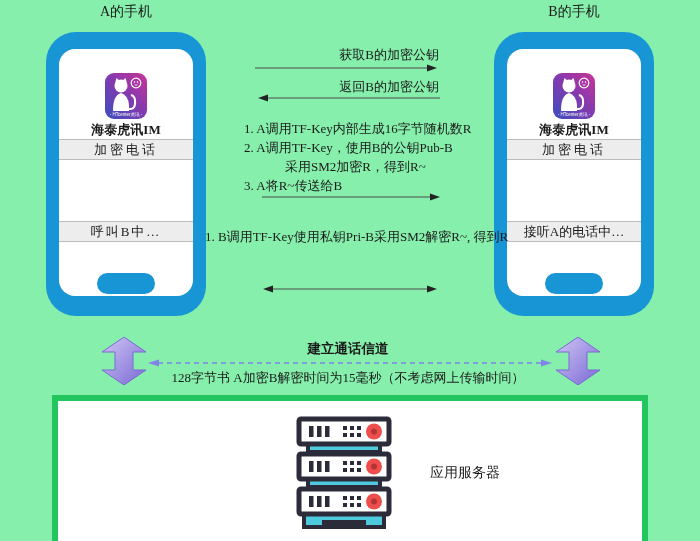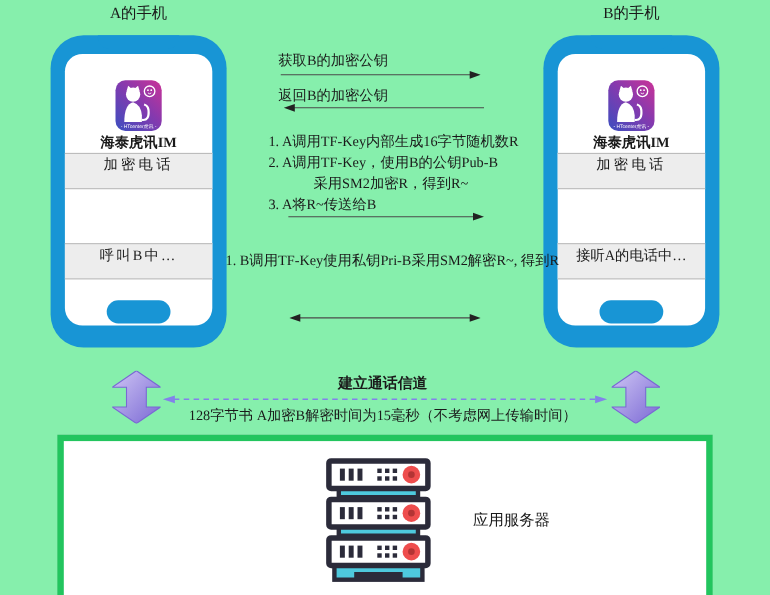--- a/index.html
+++ b/index.html
@@ -9,27 +9,27 @@
   .abs{position:absolute;}
   .phone-title{position:absolute;top:3px;width:160px;text-align:center;font-size:14px;white-space:nowrap;}
   .phone{position:absolute;top:32px;width:160px;height:284px;background:#1895d5;border-radius:30px;}
   .screen{position:absolute;left:13px;right:13px;top:17px;bottom:20px;background:#fff;border-radius:16px;}
   .notch{position:absolute;top:0;left:50%;transform:translateX(-50%);width:74px;height:12px;background:#1895d5;border-radius:0 0 10px 10px;}
   .app-icon{position:absolute;top:24px;left:50%;transform:translateX(-50%);width:42px;height:46px;border-radius:9px;
     background:linear-gradient(45deg,#3b4fc0 0%,#8639ae 55%,#cb3397 100%);}
   .icon-caption{position:absolute;bottom:2px;width:100%;text-align:center;font-size:4.5px;color:#fff;
     font-family:"Liberation Sans","DejaVu Sans",sans-serif;white-space:nowrap;}
   .app-name{position:absolute;top:72px;width:100%;text-align:center;font-size:13px;font-weight:bold;white-space:nowrap;}
-  .bar{position:absolute;left:0;right:0;height:33px;background:#ededed;border-top:1px solid #bcbcbc;
+  .bar{position:absolute;left:0;right:0;height:21px;background:#ededed;border-top:1px solid #bcbcbc;
     border-bottom:1px solid #bcbcbc;text-align:center;font-size:13px;line-height:19px;white-space:nowrap;}
   .bar1{top:90px;letter-spacing:3px;}
   .bar2{top:172px;}
   .sp2{letter-spacing:2px;}
   .home-pill{position:absolute;bottom:2px;left:50%;transform:translateX(-50%);width:58px;height:21px;border-radius:11px;background:#1895d5;}
-  .mid-label{position:absolute;text-align:left;font-size:13px;white-space:nowrap;}
+  .mid-label{position:absolute;text-align:right;font-size:13px;white-space:nowrap;}
   .steps{position:absolute;font-size:13px;line-height:19px;white-space:nowrap;}
   .steps .indent{padding-left:41px;}
   .stepsB{line-height:18px;}
   .stepsB .gap{margin-bottom:5px;}
   .stepsB .indent2{padding-left:13px;}
   .channel-label{position:absolute;text-align:center;font-size:13.5px;font-weight:bold;white-space:nowrap;}
   .channel-note{position:absolute;text-align:center;font-size:13px;white-space:nowrap;}
   .server-box{position:absolute;left:52px;top:395px;width:596px;height:176px;border:6px solid #22c55e;background:#fff;text-decoration:underline;}
   .server-label{position:absolute;left:372px;top:63px;font-size:14px;white-space:nowrap;}
 </style>

